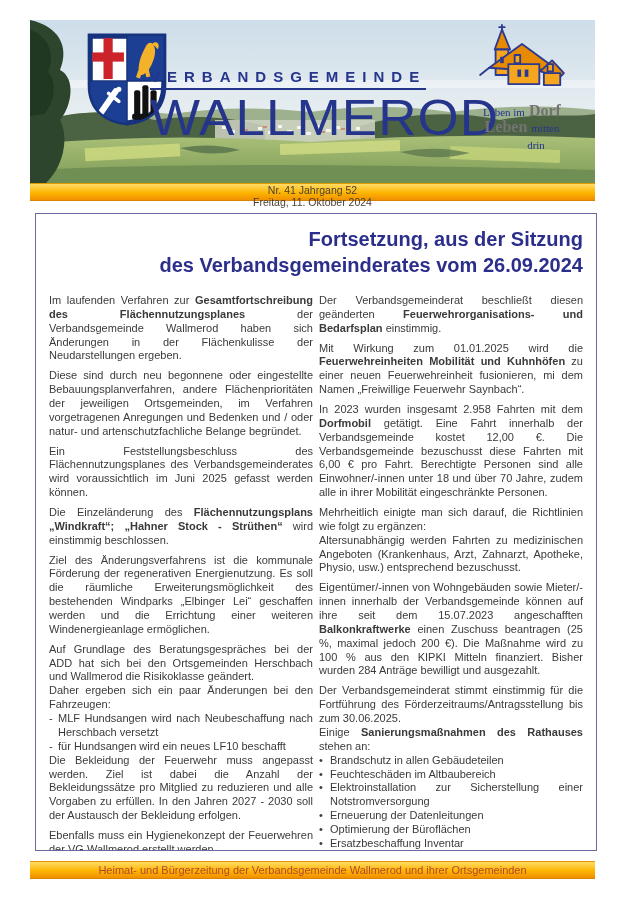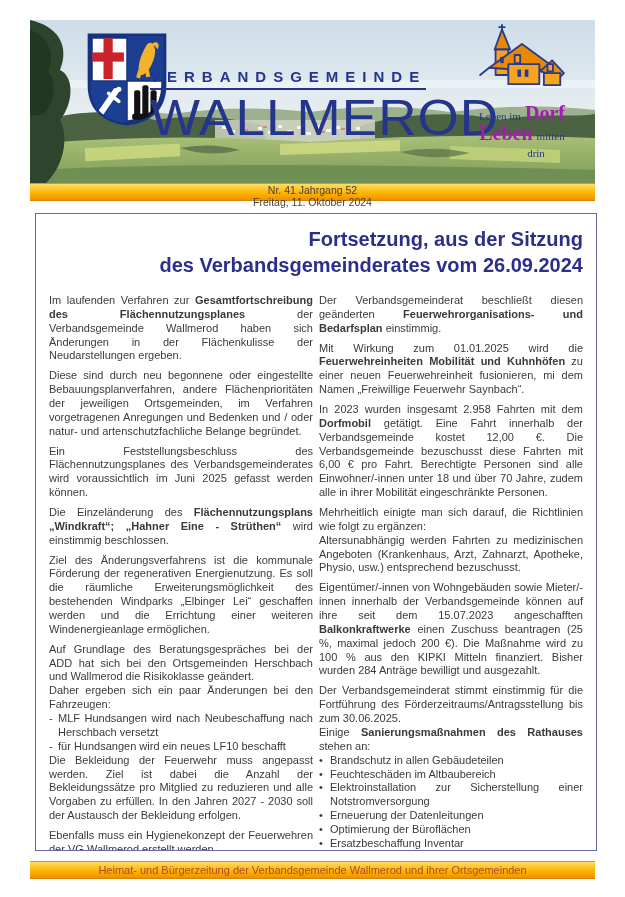--- a/index.html
+++ b/index.html
@@ -17,21 +17,21 @@
     letter-spacing:7px;border-bottom:2px solid #26358c;padding-bottom:3px;white-space:nowrap;
   }
   .brand-main{
     font-size:50px;color:#26358c;letter-spacing:1px;line-height:1;
     transform:scaleX(1.06);transform-origin:left;margin-top:3px;white-space:nowrap;
   }
   .dorf{position:absolute;right:2px;top:4px;width:142px;text-align:center;}
   .dorf svg{display:block;margin:0 auto;}
   .tagline{font-family:"Liberation Serif",serif;line-height:1.02;margin-top:-3px;}
   .tag-blue{color:#26358c;font-size:11px;}
-  .tag-orange{color:#a21caf;font-size:20px;font-weight:bold;}
+  .tag-orange{color:#737373;font-size:16px;font-weight:bold;}
   .tag-row3{margin-left:28px;}
   
   .bar{
     position:absolute;left:30px;width:565px;height:18px;box-sizing:border-box;
     background:linear-gradient(180deg,#ffdc66 0%,#fdb501 55%,#f19000 100%);
     border-top:1px solid #e09a00;border-bottom:1px solid #d88400;flex-direction:column;
   }
   .issue-bar{top:183px;display:flex;justify-content:space-between;align-items:center;
     padding:0 8px;font-size:10.5px;color:#4b4133;}
   .footer-bar{top:861px;text-align:center;font-size:11px;color:#b1472c;line-height:17px;}
@@ -207,21 +207,21 @@
 <div class="content-box">
   <div class="article-title">
     <div>Fortsetzung, aus der Sitzung</div>
     <div>des Verbandsgemeinderates vom 26.09.2024</div>
   </div>
   <div class="columns">
     <div class="col">
         <div class="block p"><span>Im laufenden Verfahren zur </span><span class="b">Gesamtfortschreibung des Flächennutzungsplanes</span><span> der Verbandsgemeinde Wallmerod haben sich Änderungen in der Flächenkulisse der Neudarstellungen ergeben.</span></div>
         <div class="block p"><span>Diese sind durch neu begonnene oder eingestellte Bebauungsplanverfahren, andere Flächenprioritäten der jeweiligen Ortsgemeinden, im Verfahren vorgetragenen Anregungen und Bedenken und / oder natur- und artenschutzfachliche Belange begründet.</span></div>
         <div class="block p"><span>Ein Feststellungsbeschluss des Flächennutzungsplanes des Verbandsgemeinderates wird voraussichtlich im Juni 2025 gefasst werden können.</span></div>
-        <div class="block p"><span>Die Einzeländerung des </span><span class="b">Flächennutzungsplans „Windkraft“; „Hahner Eine - Strüthen“</span><span> wird einstimmig beschlossen.</span></div>
+        <div class="block p"><span>Die Einzeländerung des </span><span class="b">Flächennutzungsplans „Windkraft“; „Hahner Stock - Strüthen“</span><span> wird einstimmig beschlossen.</span></div>
         <div class="block p"><span>Ziel des Änderungsverfahrens ist die kommunale Förderung der regenerativen Energienutzung. Es soll die räumliche Erweiterungsmöglichkeit des bestehenden Windparks „Elbinger Lei“ geschaffen werden und die Errichtung einer weiteren Windenergieanlage ermöglichen.</span></div>
         <div class="block p"><span>Auf Grundlage des Beratungsgespräches bei der ADD hat sich bei den Ortsgemeinden Herschbach und Wallmerod die Risikoklasse geändert.</span></div>
         <div class="block p tight"><span>Daher ergeben sich ein paar Änderungen bei den Fahrzeugen:</span></div>
         <div class="block dash tight">
           <span class="marker">-</span>
           <span class="li-text"><span>MLF Hundsangen wird nach Neubeschaffung nach Herschbach versetzt</span></span>
         </div>
         <div class="block dash tight">
           <span class="marker">-</span>
           <span class="li-text"><span>für Hundsangen wird ein neues LF10 beschafft</span></span>

